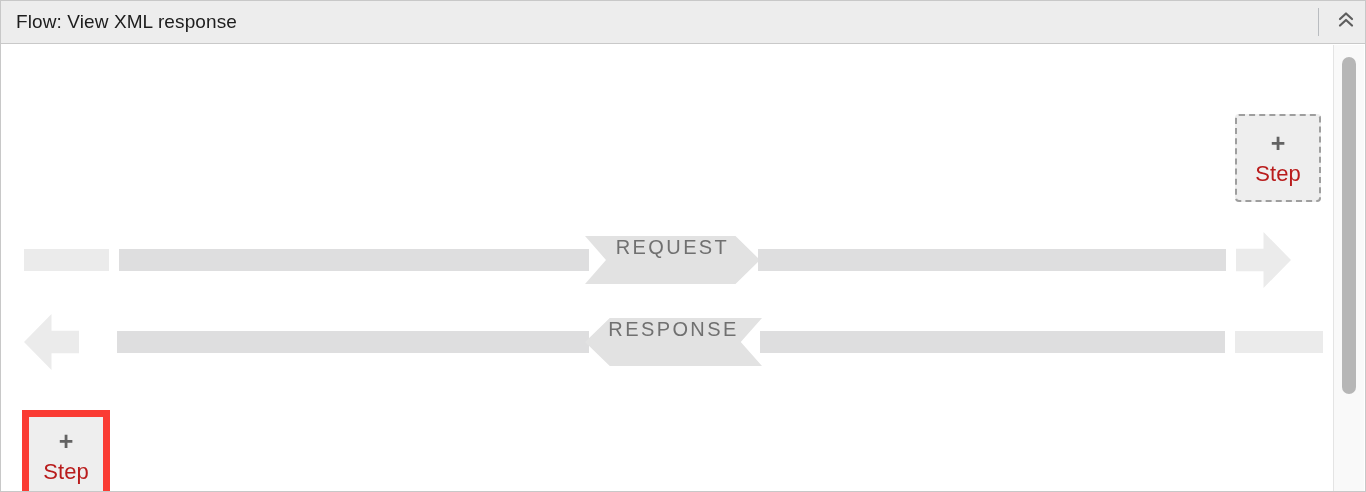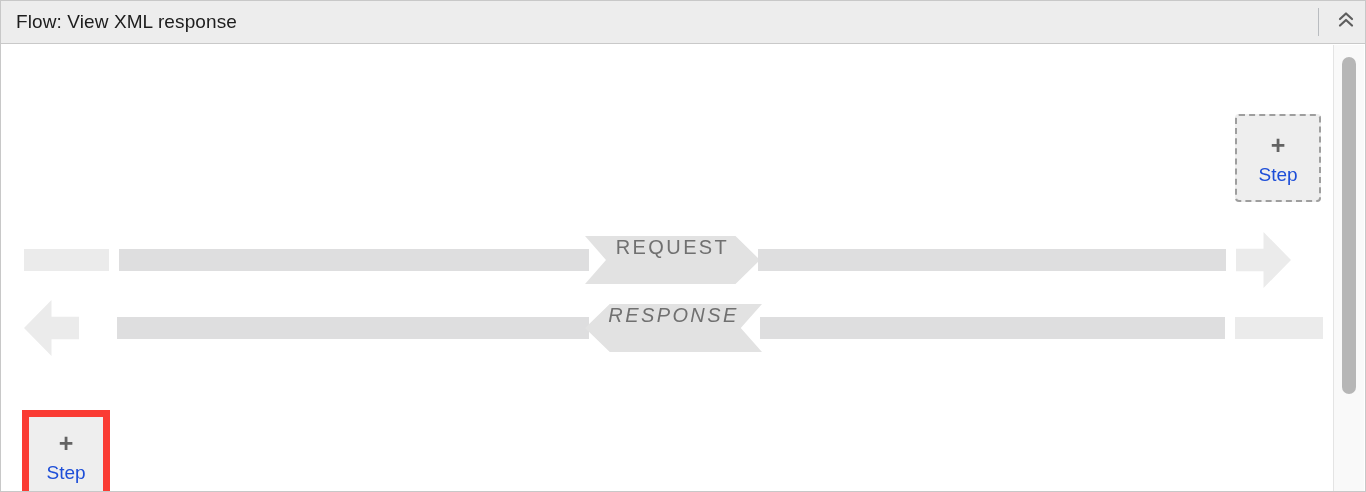--- a/index.html
+++ b/index.html
@@ -113,22 +113,22 @@
   }
   .step-plus {
     font-size: 25px;
     line-height: 1;
     color: #636363;
     font-weight: bold;
     font-family: "Liberation Sans", sans-serif;
     margin-bottom: 7px;
   }
   .step-label {
-    font-size: 19px;
-    color: #1d4ed8;
+    font-size: 22px;
+    color: #b91c1c;
     line-height: 1;
     font-family: "Liberation Sans", sans-serif;
   }
 
   .step-btn.dashed {
     border: 2px dashed #9e9e9e;
     border-radius: 4px;
   }
   .step-btn.highlighted {
     border: 7px solid #fa3b33;
@@ -149,21 +149,21 @@
   }
 
   
   .flow-row {
     position: absolute;
     left: 0;
     width: 1331px;
     height: 60px;
   }
   #row-request  { top: 186px; }
-  #row-response { top: 254px; font-style: italic; }
+  #row-response { top: 268px; }
 
   .seg {
     position: absolute;
     top: 19px;
     height: 22px;
   }
   .seg.light { background: #ebebeb; }
   .seg.dark  { background: #dededf; }
 
   .arrow-head {

